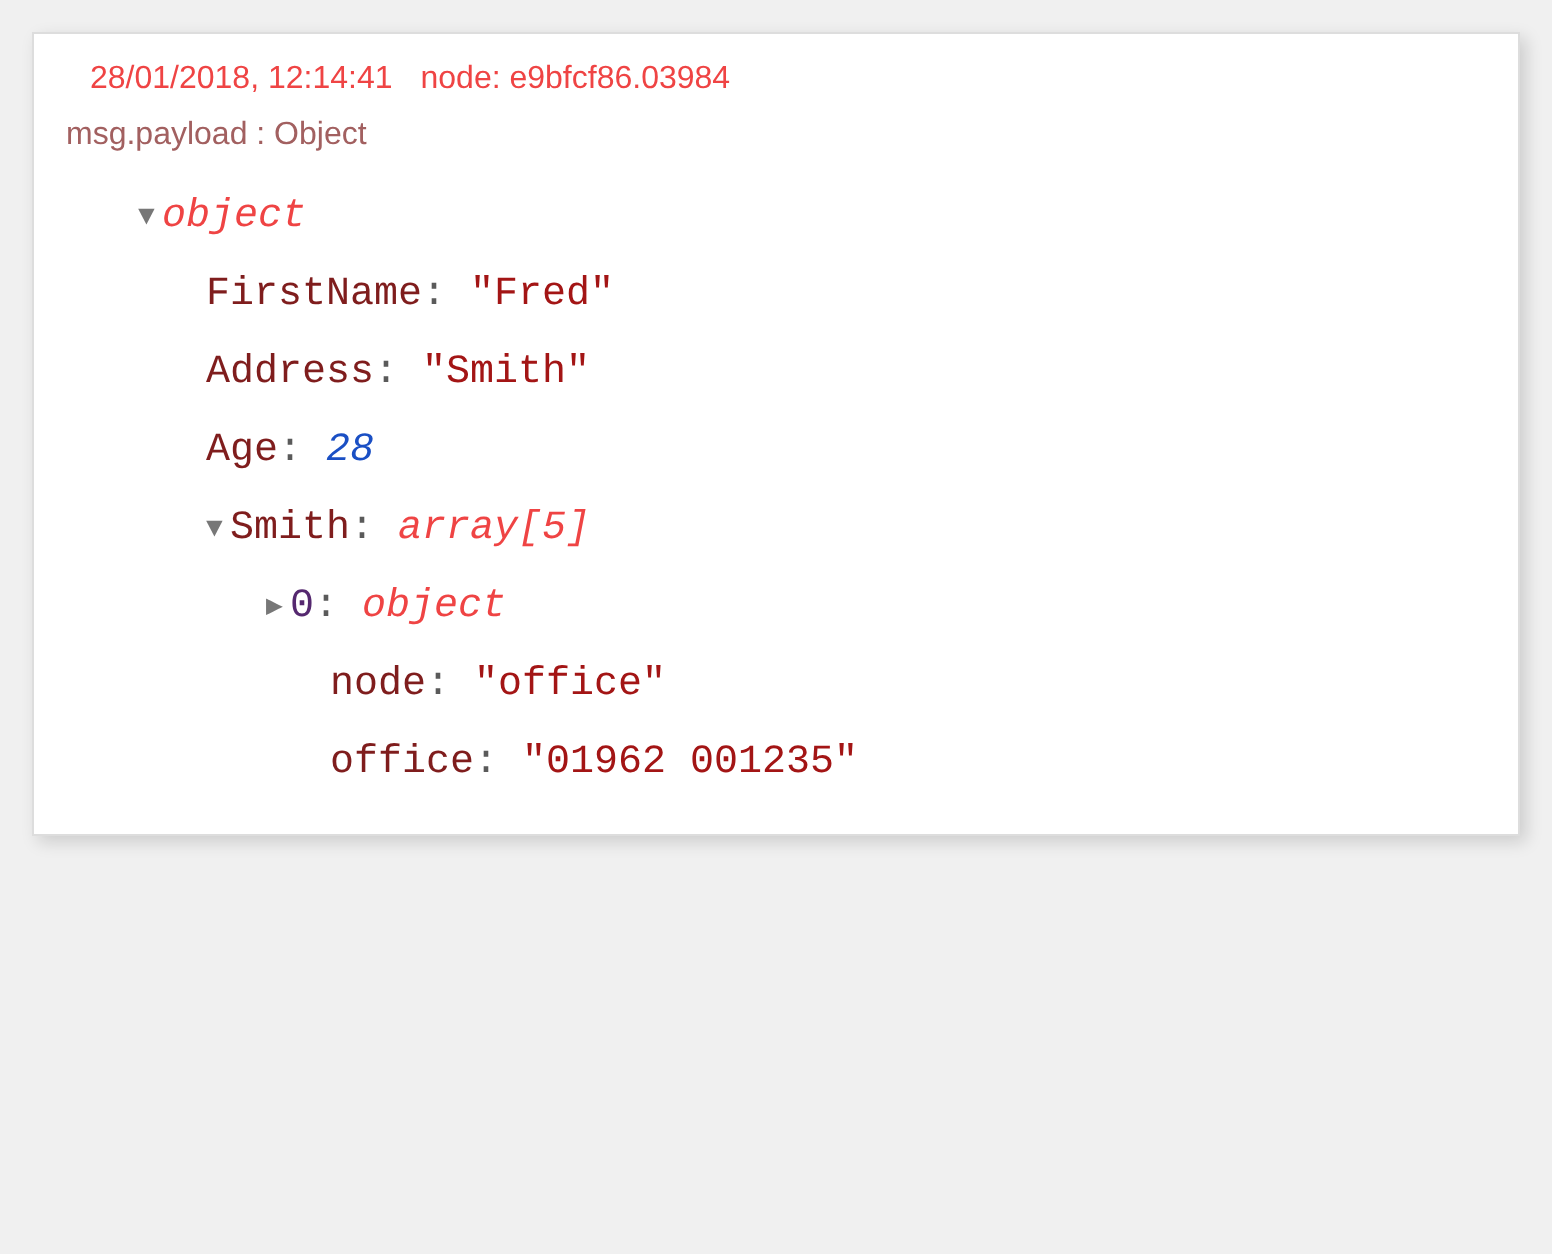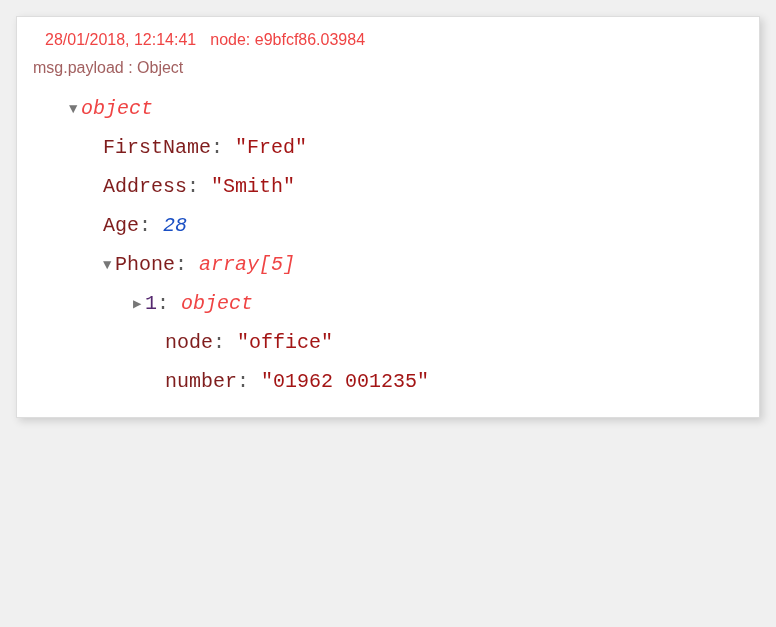--- a/index.html
+++ b/index.html
@@ -91,26 +91,26 @@
 
     <div class="row indent1"><span class="caret">▼</span><span class="type-lbl">object</span></div>
 
     <div class="row indent2"><span class="key">FirstName</span><span class="colon">: </span><span class="string">"Fred"</span></div>
 
     <div class="row indent2"><span class="key">Address</span><span class="colon">: </span><span class="string">"Smith"</span></div>
 
     <div class="row indent2"><span class="key">Age</span><span class="colon">: </span><span class="number">28</span></div>
 
 
-    <div class="row indent2"><span class="caret">▼</span><span class="key">Phone</span><span class="colon">: </span><span class="type-lbl">array[5]</span></div>
+    <div class="row indent2"><span class="caret">▼</span><span class="key">Smith</span><span class="colon">: </span><span class="type-lbl">array[5]</span></div>
 
+    <div class="row indent3"><span class="caret">▶</span><span class="key-idx">0</span><span class="colon">: </span><span class="type-lbl">object</span></div>
 
-    <div class="row indent3"><span class="caret">▶</span><span class="key-idx">1</span><span class="colon">: </span><span class="type-lbl">object</span></div>
 
 
     <div class="row indent4"><span class="key">node</span><span class="colon">: </span><span class="string">"office"</span></div>
 
-    <div class="row indent4"><span class="key">number</span><span class="colon">: </span><span class="string">"01962 001235"</span></div>
+    <div class="row indent4"><span class="key">office</span><span class="colon">: </span><span class="string">"01962 001235"</span></div>
 
 
   </div>
 
 </div>
 
 </body></html>

